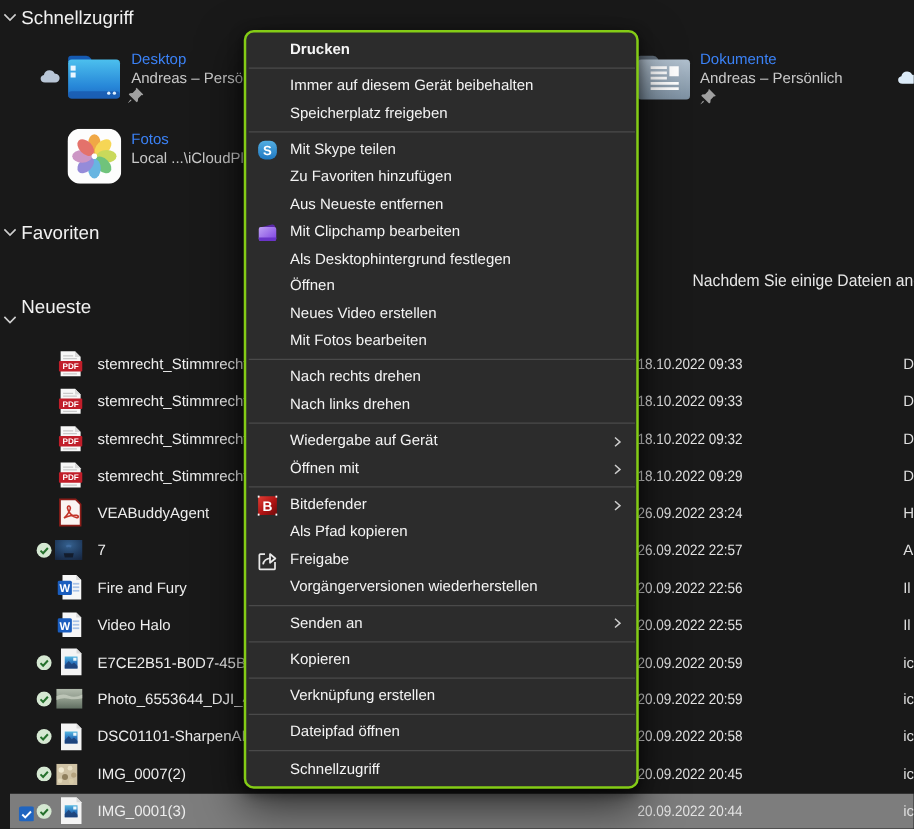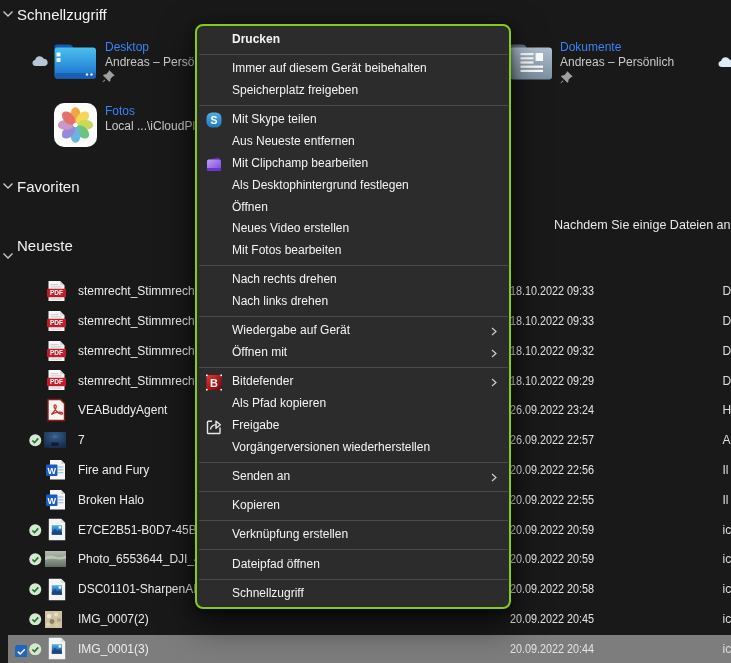--- a/index.html
+++ b/index.html
@@ -245,21 +245,21 @@
 <div class="lt" style="left:722.5px;top:433.1px">A</div>
 <svg class="abs" style="left:46px;top:459.3px" width="20" height="21.5">
     <use href="#iword"></use>
   </svg>
 <div class="fn" style="left:78px;top:462.9px">Fire and Fury</div>
 <div class="dt" style="left:509.5px;top:462.9px">20.09.2022 22:56</div>
 <div class="lt" style="left:722.5px;top:462.9px">Il</div>
 <svg class="abs" style="left:46px;top:489.1px" width="20" height="21.5">
     <use href="#iword"></use>
   </svg>
-<div class="fn" style="left:78px;top:492.7px">Broken Halo</div>
+<div class="fn" style="left:78px;top:492.7px">Video Halo</div>
 <div class="dt" style="left:509.5px;top:492.7px">20.09.2022 22:55</div>
 <div class="lt" style="left:722.5px;top:492.7px">Il</div>
 <svg class="abs" style="left:29.2px;top:523.5px" width="12.5" height="12.5" viewBox="0 0 12.5 12.5">
     <circle cx="6.25" cy="6.25" r="6" fill="#d5e8d2"></circle>
     <path d="M3.4 6.5 L5.5 8.6 L9.3 4.4" fill="none" stroke="#25702c" stroke-width="1.6"></path>
   </svg>
 <svg class="abs" style="left:47.8px;top:518.1px" width="18" height="23">
     <use href="#iimg"></use>
   </svg>
 <div class="fn" style="left:78px;top:522.5px">E7CE2B51-B0D7-45BB</div>
@@ -318,20 +318,21 @@
 <div class="mi"><svg class="mic" width="16" height="16" viewBox="0 0 16 16">
         <defs>
           <linearGradient id="gsk" x1="0" y1="0" x2="0" y2="1">
             <stop offset="0" stop-color="#53aee2"></stop>
             <stop offset="1" stop-color="#2079c2"></stop>
           </linearGradient>
         </defs>
         <rect x="0.5" y="0.5" width="15" height="15" rx="5.5" fill="url(#gsk)"></rect>
         <text x="8" y="12" font-family="Liberation Sans,sans-serif" font-size="10.5" font-weight="bold" fill="#fff" text-anchor="middle">S</text>
       </svg>Mit Skype teilen</div>
+<div class="mi">Zu Favoriten hinzufügen</div>
 <div class="mi">Aus Neueste entfernen</div>
 <div class="mi"><svg class="mic" width="16" height="16" viewBox="0 0 16 16">
         <defs>
           <linearGradient id="gcl" x1="0" y1="0" x2="1" y2="1">
             <stop offset="0" stop-color="#c0a1f5"></stop>
             <stop offset="1" stop-color="#7b3fe0"></stop>
           </linearGradient>
         </defs>
         <path d="M1 4.2 L11.5 1.6 q2-.4 2.4 1.2 l.3 1.4 Z" fill="#5b2aa8"></path>
         <rect x="1" y="3.6" width="14" height="11.2" rx="1.6" fill="url(#gcl)"></rect>

